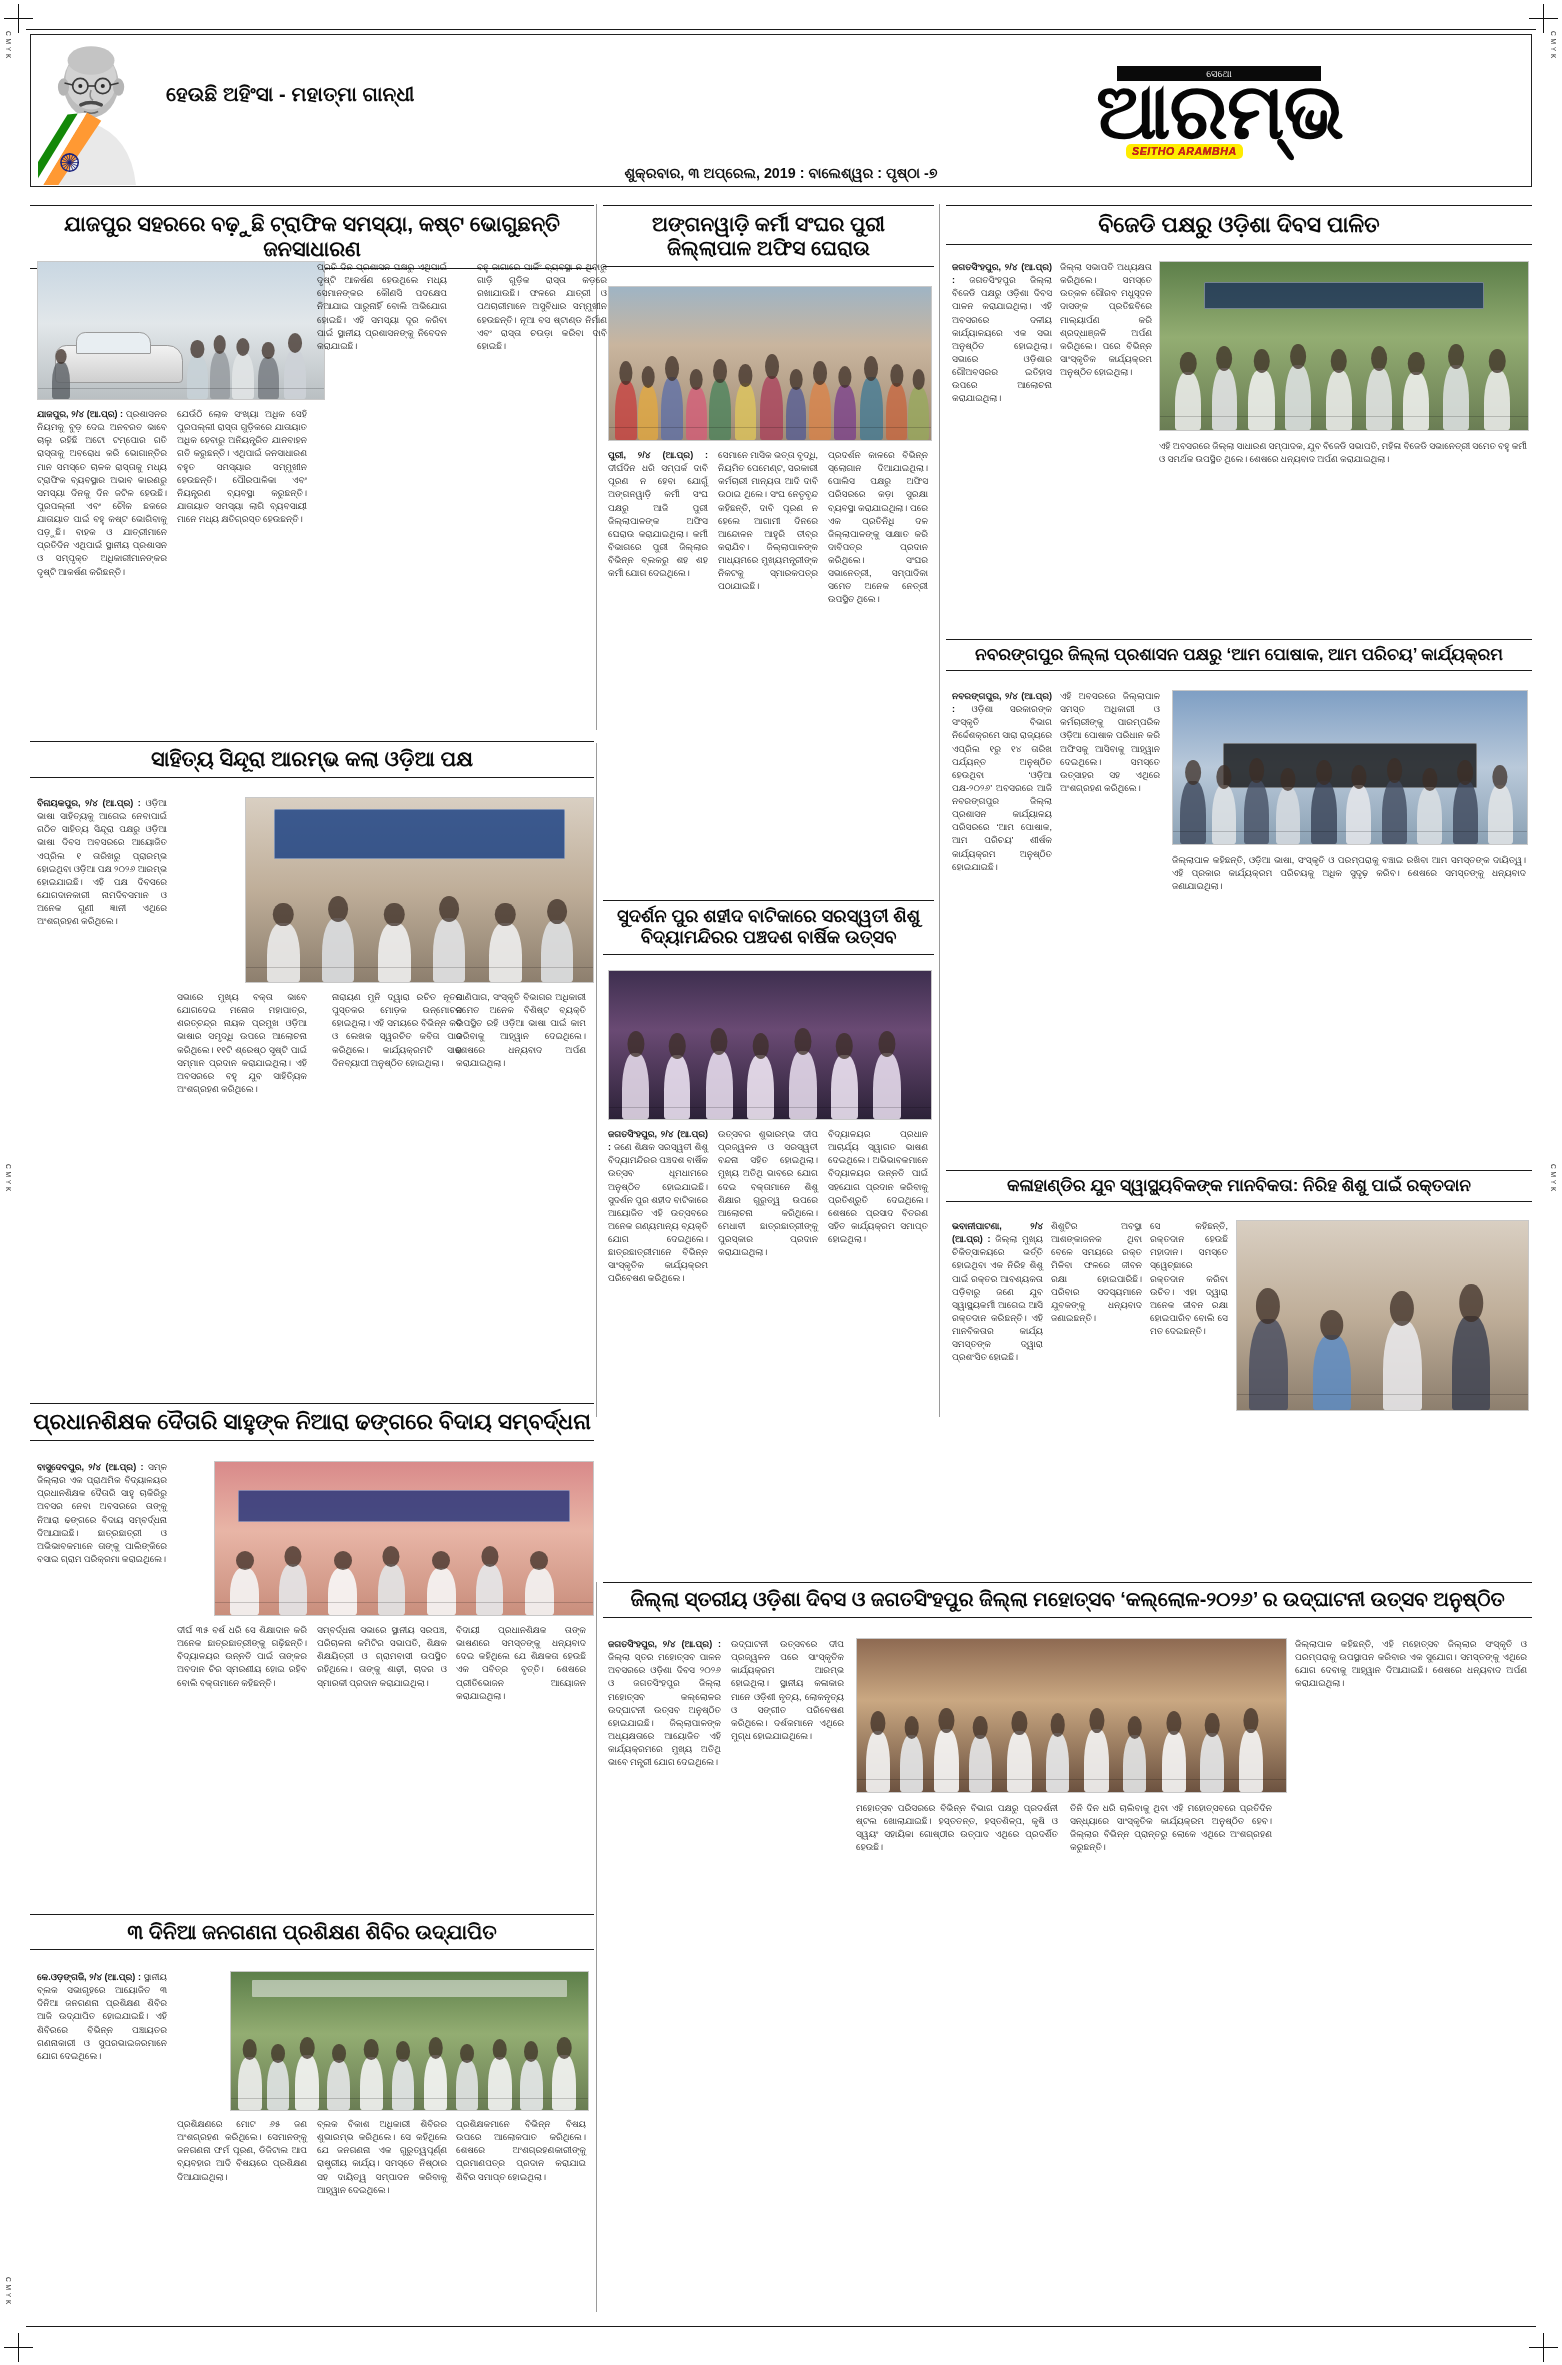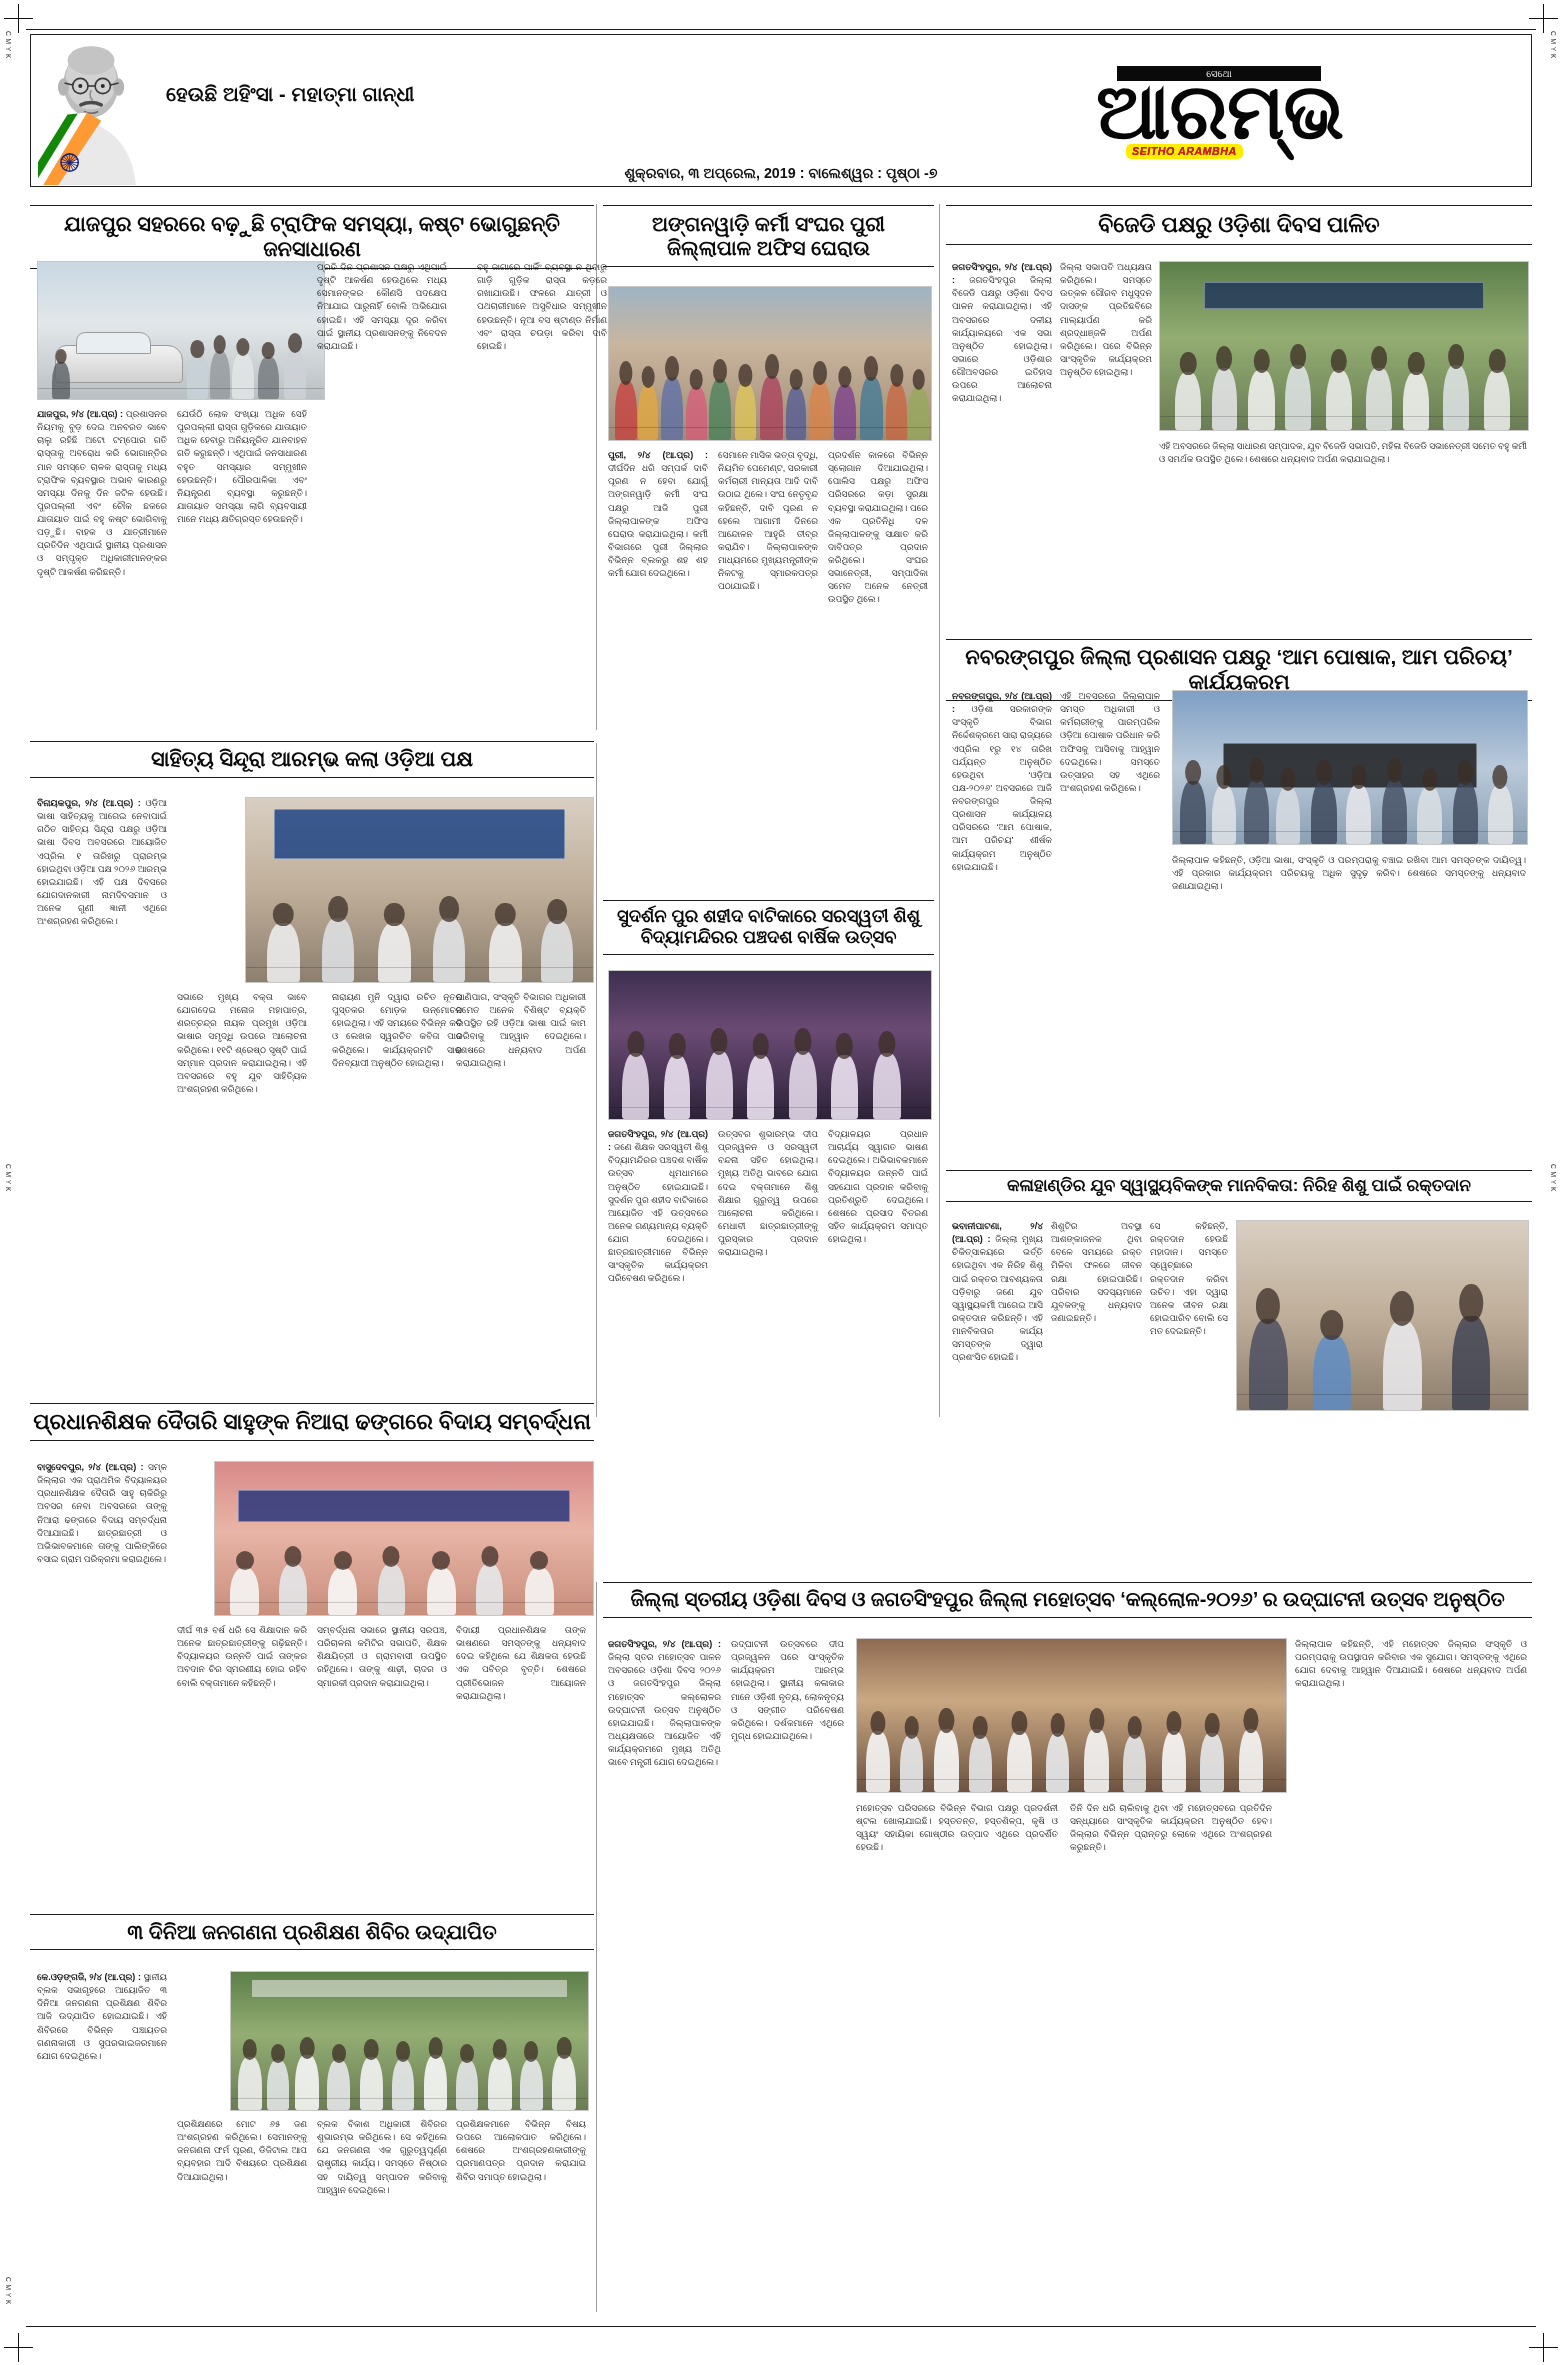--- a/index.html
+++ b/index.html
@@ -415,21 +415,21 @@
   <div style="position:absolute;left:37px;top:797px;width:130px;" class="body-col">
     <span class="dateword">ବିନାୟକପୁର, ୨/୪ (ଆ.ପ୍ର) :</span>
     <span>ଓଡ଼ିଆ ଭାଷା ସାହିତ୍ୟକୁ ଆଗେଇ ନେବାପାଇଁ ଗଠିତ ସାହିତ୍ୟ ସିନ୍ଦୂରା ପକ୍ଷରୁ ଓଡ଼ିଆ ଭାଷା ଦିବସ ଅବସରରେ ଆୟୋଜିତ ଏପ୍ରିଲ ୧ ତାରିଖରୁ ପ୍ରାରମ୍ଭ ହୋଇଥିବା ଓଡ଼ିଆ ପକ୍ଷ ୨୦୨୬ ଆରମ୍ଭ ହୋଇଯାଇଛି। ଏହି ପକ୍ଷ ଦିବସରେ ଯୋଗଦାନକାରୀ ନାମଦିବସମାନ ଓ ଅନେକ ଗୁଣୀ ଜ୍ଞାନୀ ଏଥିରେ ଅଂଶଗ୍ରହଣ କରିଥିଲେ।</span>
   </div>
   <div style="position:absolute;left:177px;top:991px;width:130px;" class="body-col">ସଭାରେ ମୁଖ୍ୟ ବକ୍ତା ଭାବେ ଯୋଗଦେଇ ମନୋଜ ମହାପାତ୍ର, ଶରତ୍‌ଚନ୍ଦ୍ର ନାୟକ ପ୍ରମୁଖ ଓଡ଼ିଆ ଭାଷାର ସମୃଦ୍ଧି ଉପରେ ଆଲୋଚନା କରିଥିଲେ। ୧୧ଟି ଶ୍ରେଷ୍ଠ ସୃଷ୍ଟି ପାଇଁ ସମ୍ମାନ ପ୍ରଦାନ କରାଯାଇଥିଲା। ଏହି ଅବସରରେ ବହୁ ଯୁବ ସାହିତ୍ୟିକ ଅଂଶଗ୍ରହଣ କରିଥିଲେ।</div>
   <div style="position:absolute;left:332px;top:991px;width:130px;" class="body-col">ନାରାୟଣ ମୁନି ଦ୍ୱାରା ରଚିତ ନୂତନ ପୁସ୍ତକର ମୋଡ଼କ ଉନ୍ମୋଚନ ହୋଇଥିଲା। ଏହି ସମୟରେ ବିଭିନ୍ନ କବି ଓ ଲେଖକ ସ୍ୱରଚିତ କବିତା ପାଠ କରିଥିଲେ। କାର୍ଯ୍ୟକ୍ରମଟି ସାରା ଦିନବ୍ୟାପୀ ଅନୁଷ୍ଠିତ ହୋଇଥିଲା।</div>
   <div style="position:absolute;left:456px;top:991px;width:130px;" class="body-col">ପାଣିପାଗ, ସଂସ୍କୃତି ବିଭାଗର ଅଧିକାରୀ ସମେତ ଅନେକ ବିଶିଷ୍ଟ ବ୍ୟକ୍ତି ଉପସ୍ଥିତ ରହି ଓଡ଼ିଆ ଭାଷା ପାଇଁ କାମ କରିବାକୁ ଆହ୍ୱାନ ଦେଇଥିଲେ। ଶେଷରେ ଧନ୍ୟବାଦ ଅର୍ପଣ କରାଯାଇଥିଲା।</div>
 
   <div style="position:absolute;left:946px;top:639px;width:586px;">
     <div class="hr-thin" style="margin-bottom:5.1px;"></div>
-    <div class="story-head" style="font-size:21px;">ନବରଙ୍ଗପୁର ଜିଲ୍ଲା ପ୍ରଶାସନ ପକ୍ଷରୁ ‘ଆମ ପୋଷାକ, ଆମ ପରିଚୟ’ କାର୍ଯ୍ୟକ୍ରମ</div>
+    <div class="story-head" style="font-size:17px;">ନବରଙ୍ଗପୁର ଜିଲ୍ଲା ପ୍ରଶାସନ ପକ୍ଷରୁ ‘ଆମ ପୋଷାକ, ଆମ ପରିଚୟ’ କାର୍ଯ୍ୟକ୍ରମ</div>
     <div class="hr-thin" style="margin-top:5.1px;"></div>
   </div>
 
   <div class="photo ph-blue" style="position:absolute;left:1172px;top:690px;width:354px;height:153px;">
     <div class="banner" style="left:14%;right:14%;top:34%;height:28%;background:rgba(15,15,15,.78);"></div>
     <div class="figs">
       <i style="left:2%;width:25.5px;height:66%;background:rgba(60,70,90,.8)"></i>
       <i style="left:11%;width:24.5px;height:62%;background:rgba(225,228,230,.85)"></i>
       <i style="left:20%;width:25.5px;height:68%;background:rgba(70,80,100,.8)"></i>
       <i style="left:29%;width:24.5px;height:60%;background:rgba(215,220,225,.85)"></i>

